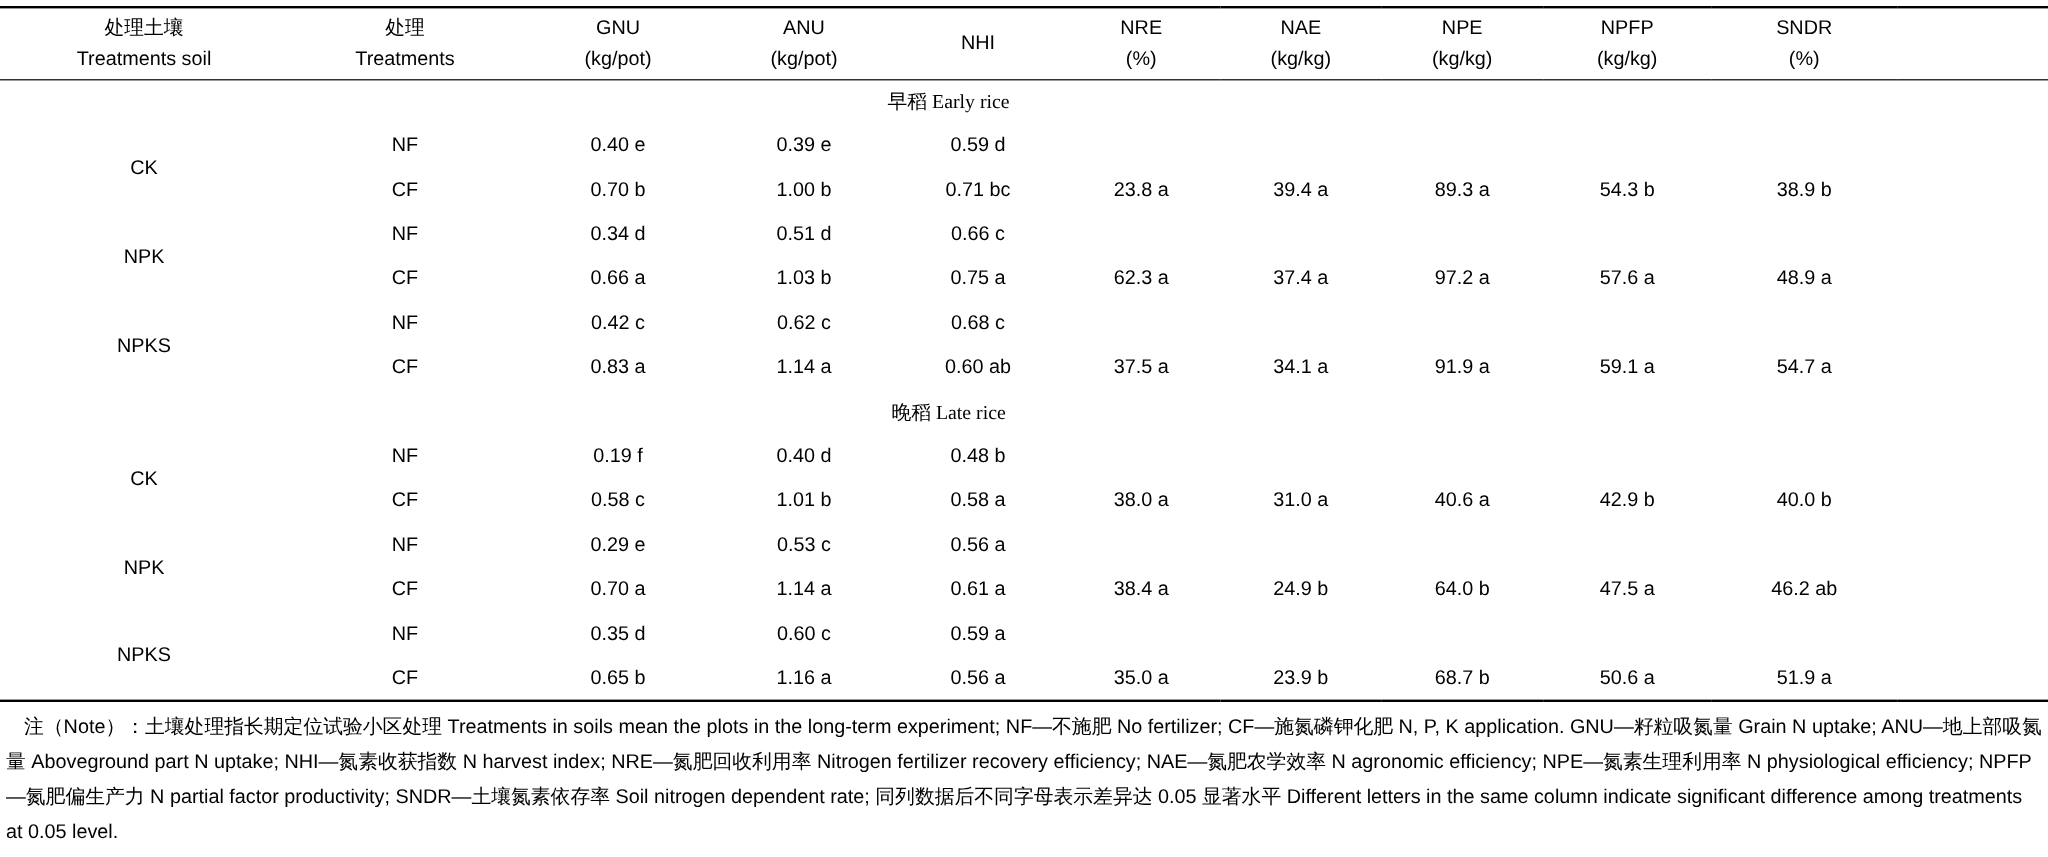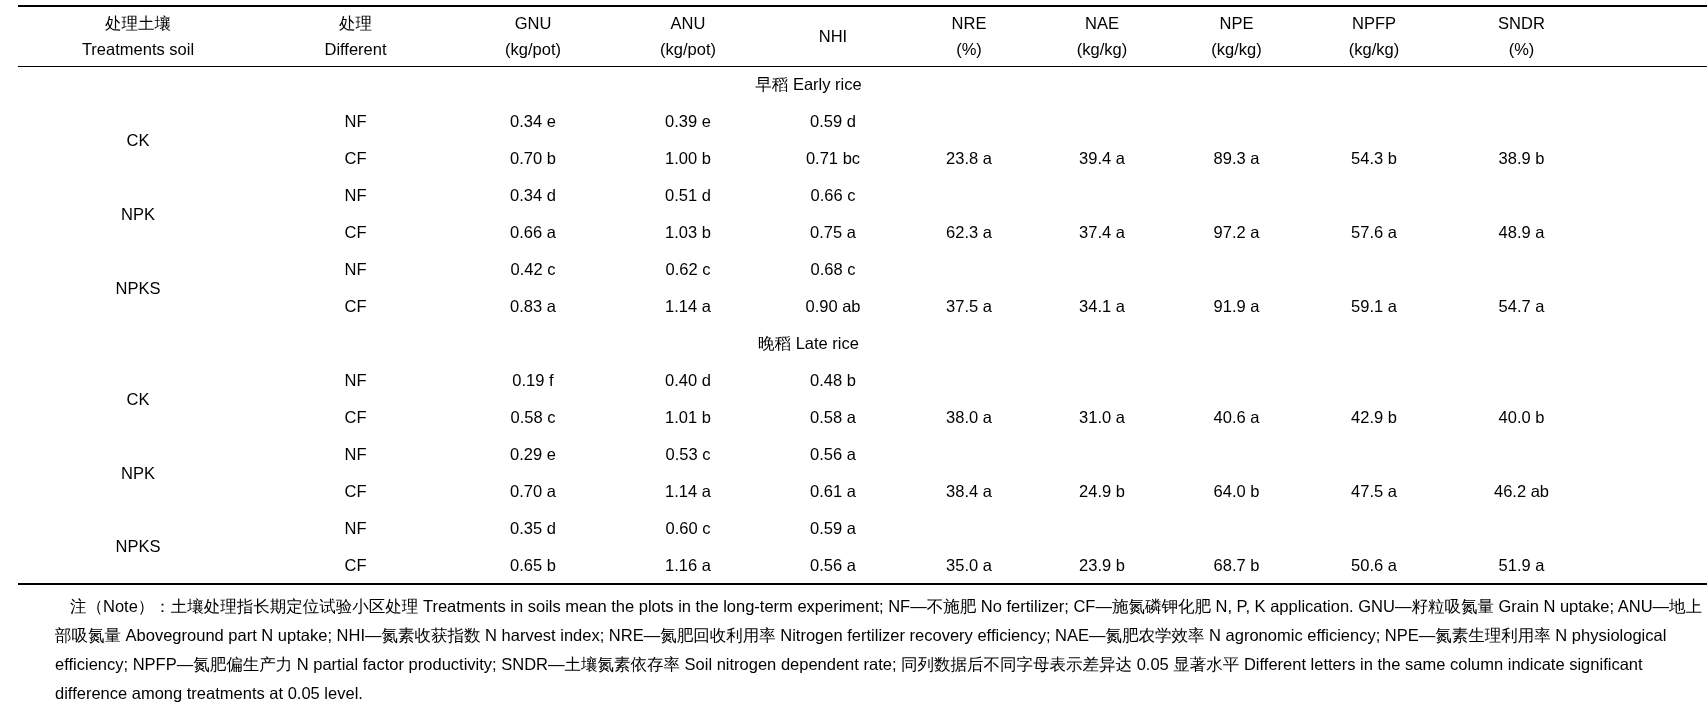--- a/index.html
+++ b/index.html
@@ -3,21 +3,21 @@
 <meta charset="utf-8">
 <style>
   * { box-sizing: border-box; margin: 0; padding: 0; }
   html, body { background: #ffffff; }
   body {
     width: 1707px; height: 714px;
     font-family: "Liberation Sans", "DejaVu Sans", sans-serif;
     color: #000;
     overflow: hidden;
   }
-  .page { width: 1707px; height: 714px; background: #fff; padding-top: 5px; padding-left: 18px; }
+  .page { width: 1707px; height: 714px; background: #fff; padding-top: 5px; }
   table.data-table {
     width: 1707px;
     table-layout: fixed;
     border-collapse: collapse;
     border-top: 2px solid #000;
     border-bottom: 2px solid #000;
   }
   thead th {
     font-weight: normal;
     border-bottom: 1px solid #000;
@@ -29,28 +29,27 @@
     padding: 2px 0;
     white-space: nowrap;
   }
   tbody td {
     text-align: center;
     vertical-align: middle;
     font-size: 16.5px;
     height: 37px;
     white-space: nowrap;
   }
-  td.section-title { height: 36px; }
+  td.section-title { height: 36px; font-family: Liberation Serif, serif; }
   .note {
     font-size: 16.5px;
     line-height: 29px;
     padding: 7px 4px 0 5px;
     text-indent: 15px;
     text-align: left;
-    margin-left: 32px;
   }
 </style>
 </head>
 <body>
 
 <div class="page">
   <table class="data-table">
     <colgroup>
       <col style="width:240px">
         <col style="width:195px">
@@ -65,21 +64,21 @@
         <col style="width:126px">
     </colgroup>
     <thead>
       <tr>
         <th>
             <div>处理土壤</div>
             <div>Treatments soil</div>
           </th>
         <th>
             <div>处理</div>
-            <div>Different</div>
+            <div>Treatments</div>
           </th>
         <th>
             <div>GNU</div>
             <div>(kg/pot)</div>
           </th>
         <th>
             <div>ANU</div>
             <div>(kg/pot)</div>
           </th>
         <th>
@@ -111,21 +110,21 @@
     </thead>
     <tbody>
 
       <tr>
         <td class="section-title" colspan="10">早稻 Early rice</td>
         <td></td>
       </tr>
       <tr>
         <td rowspan="2">CK</td>
         <td>NF</td>
-        <td>0.34 e</td>
+        <td>0.40 e</td>
         <td>0.39 e</td>
         <td>0.59 d</td>
         <td></td>
         <td></td>
         <td></td>
         <td></td>
         <td></td>
         <td></td>
       </tr>
       <tr>
@@ -175,21 +174,21 @@
         <td></td>
         <td></td>
         <td></td>
         <td></td>
         <td></td>
       </tr>
       <tr>
         <td>CF</td>
         <td>0.83 a</td>
         <td>1.14 a</td>
-        <td>0.90 ab</td>
+        <td>0.60 ab</td>
         <td>37.5 a</td>
         <td>34.1 a</td>
         <td>91.9 a</td>
         <td>59.1 a</td>
         <td>54.7 a</td>
         <td></td>
       </tr>
 
       <tr>
         <td class="section-title" colspan="10">晚稻 Late rice</td>

